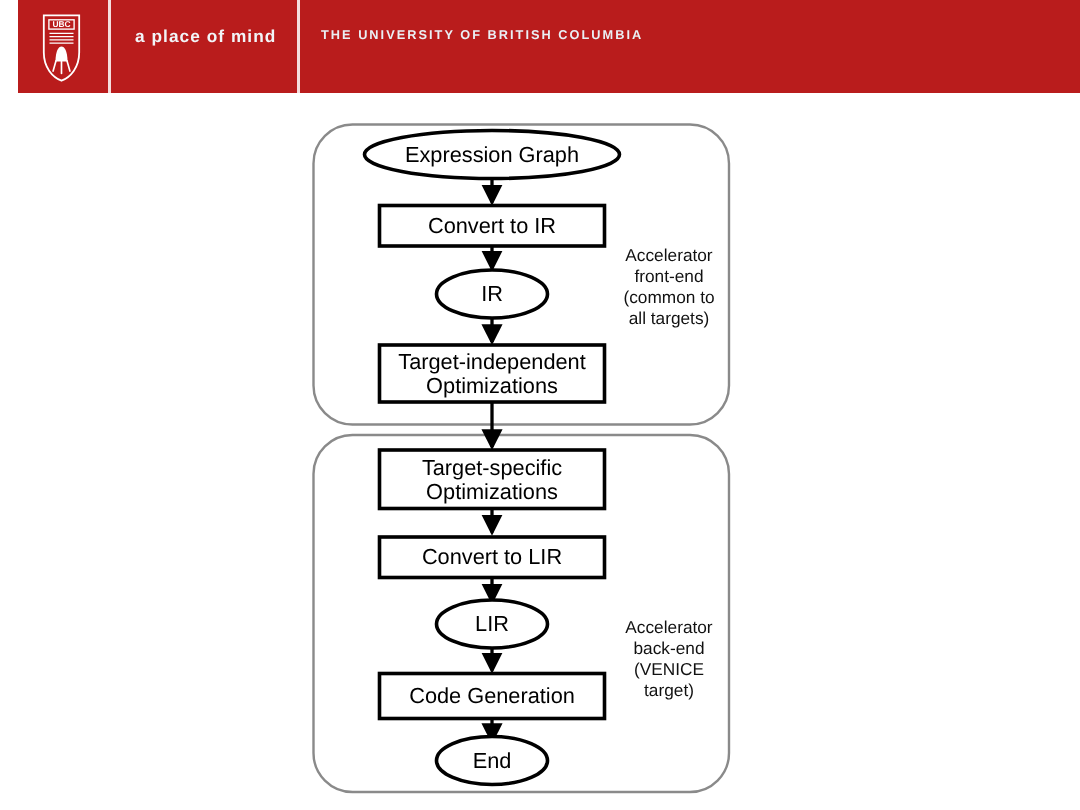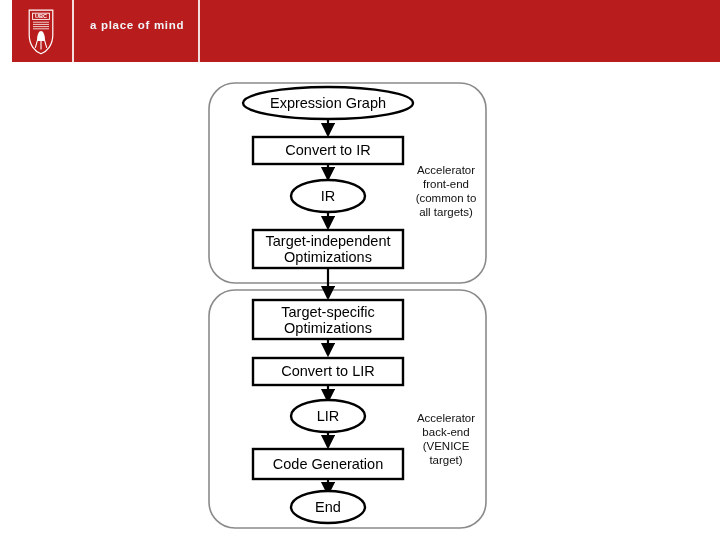--- a/index.html
+++ b/index.html
@@ -127,20 +127,21 @@
     </g>
     <path d="M9 32 C9 25 11 22 13 22 C15 22 17 25 17 32 Z" fill="#ffffff"></path>
     <g stroke="#ffffff" stroke-width="1.1" stroke-linecap="round">
       <line x1="13" y1="32" x2="13" y2="40"></line>
       <line x1="9.4" y1="31.4" x2="7.4" y2="38.4"></line>
       <line x1="16.6" y1="31.4" x2="18.6" y2="38.4"></line>
     </g>
   </svg>
 
   <div id="tagline">a place of mind</div>
+  <div id="university-name">THE UNIVERSITY OF BRITISH COLUMBIA</div>
 </div>
 
 <div id="flowchart">
   <svg id="flow-svg" width="720" height="470" viewBox="0 0 720 470">
 
     <defs>
       <marker id="arrowhead" markerWidth="9" markerHeight="9" refX="5.4" refY="3.2" orient="auto" markerUnits="strokeWidth">
         <path d="M0,0 L6.4,3.2 L0,6.4 Z" fill="#000000"></path>
       </marker>
     </defs>

